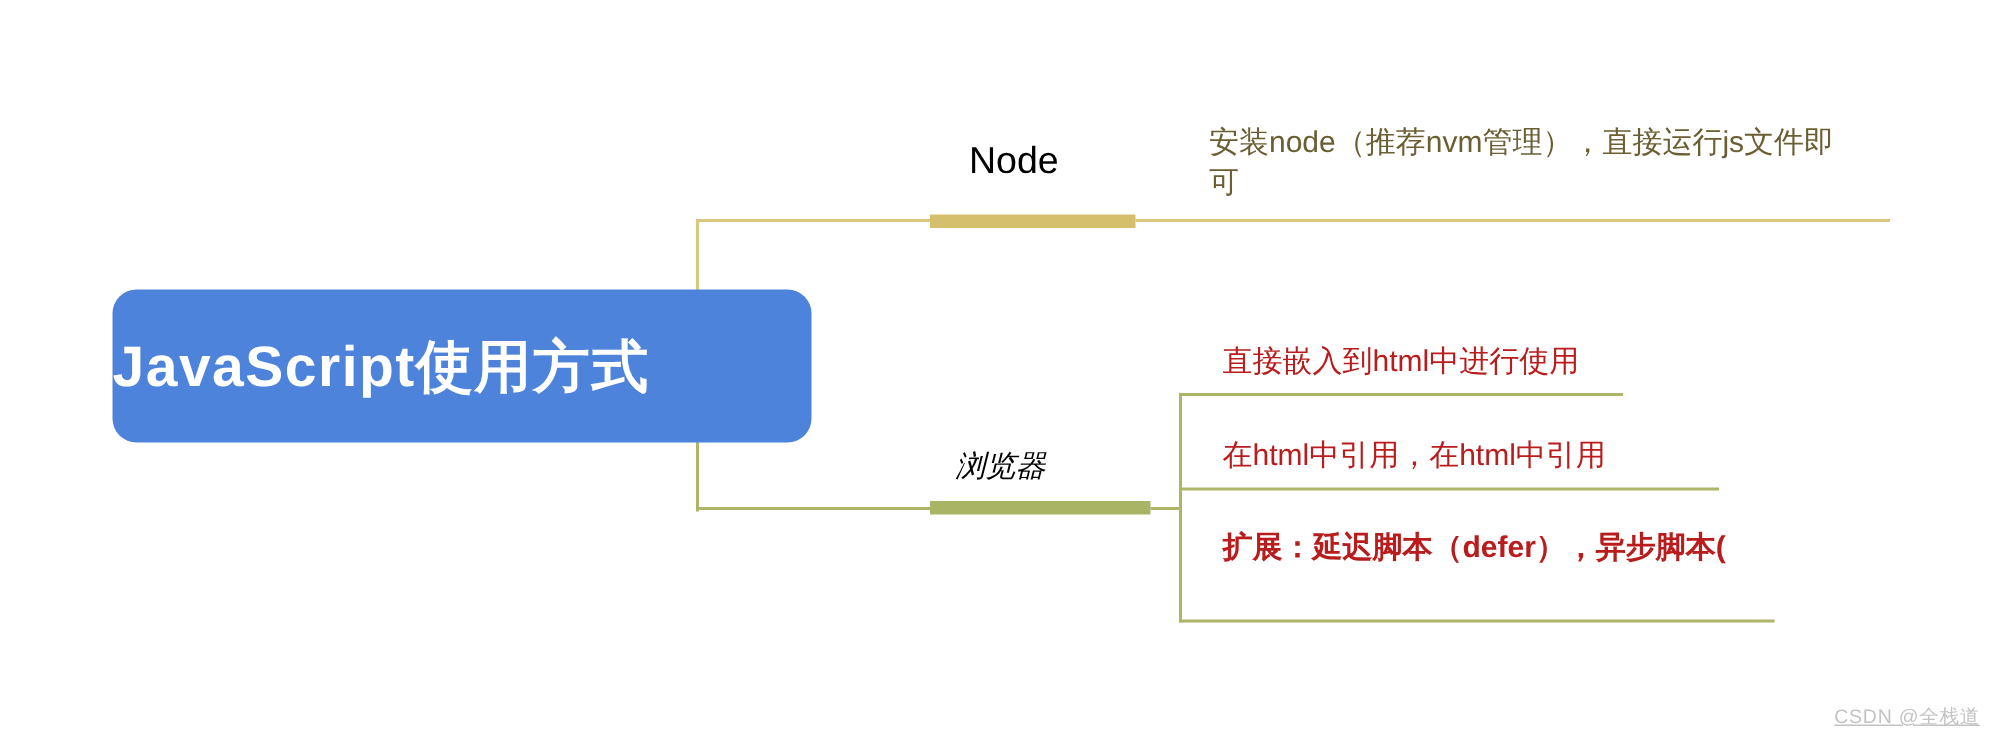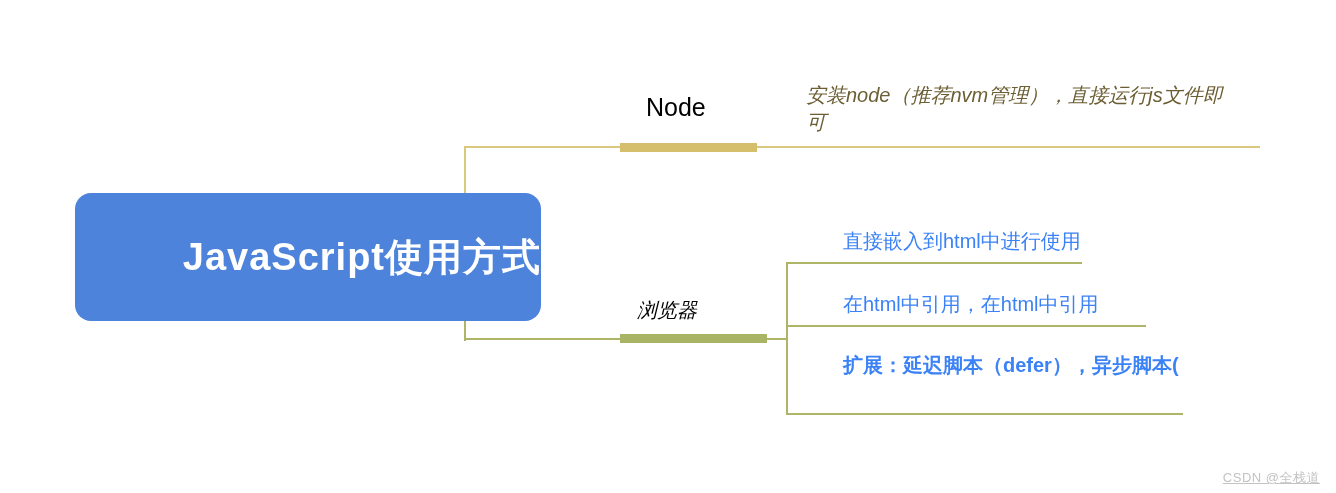--- a/index.html
+++ b/index.html
@@ -13,41 +13,41 @@
 
   
   .line{position:absolute;}
   .tan-thin{background:#d9c87e;}
   .tan-bar{background:#d5bf6c;}
   .olive-thin{background:#aeb566;}
   .olive-bar{background:#a9b564;}
 
   
   .root-box{
-    position:absolute;left:75px;top:193px;width:466px;height:128px;
+    position:absolute;left:75px;top:193px;width:466px;height:102px;
     background:#4d83da;border-radius:16px;
-    display:flex;align-items:center;justify-content:flex-end;
+    display:flex;align-items:center;justify-content:flex-start;
     z-index:2;
   }
   .root-box span{
     color:#ffffff;font-size:38px;font-weight:bold;letter-spacing:1px;
   }
 
   
   .branch-label{
     position:absolute;color:#000000;white-space:nowrap;
   }
   .node-label{left:646px;top:93px;font-size:25px;}
   .browser-label{left:637px;top:297px;font-size:20px;font-style:italic;}
 
   
   .leaf{position:absolute;white-space:nowrap;font-size:20px;line-height:27px;}
   .leaf-tan{color:#6b5e33;}
-  .leaf-olive{color:#3b82f6;margin-left:28px;}
-  .node-leaf{left:806px;top:82px;font-style:italic;}
+  .leaf-olive{color:#b91c1c;}
+  .node-leaf{left:806px;top:82px;}
   .b-leaf-1{left:815px;top:228px;}
   .b-leaf-2{left:815px;top:291px;}
   .b-leaf-3{left:815px;top:352px;font-weight:bold;}
 
   .watermark{
     position:absolute;right:16px;top:469px;
     font-size:13px;color:#c3c3c3;letter-spacing:0.5px;text-decoration:underline;
   }
 </style>
 </head>

